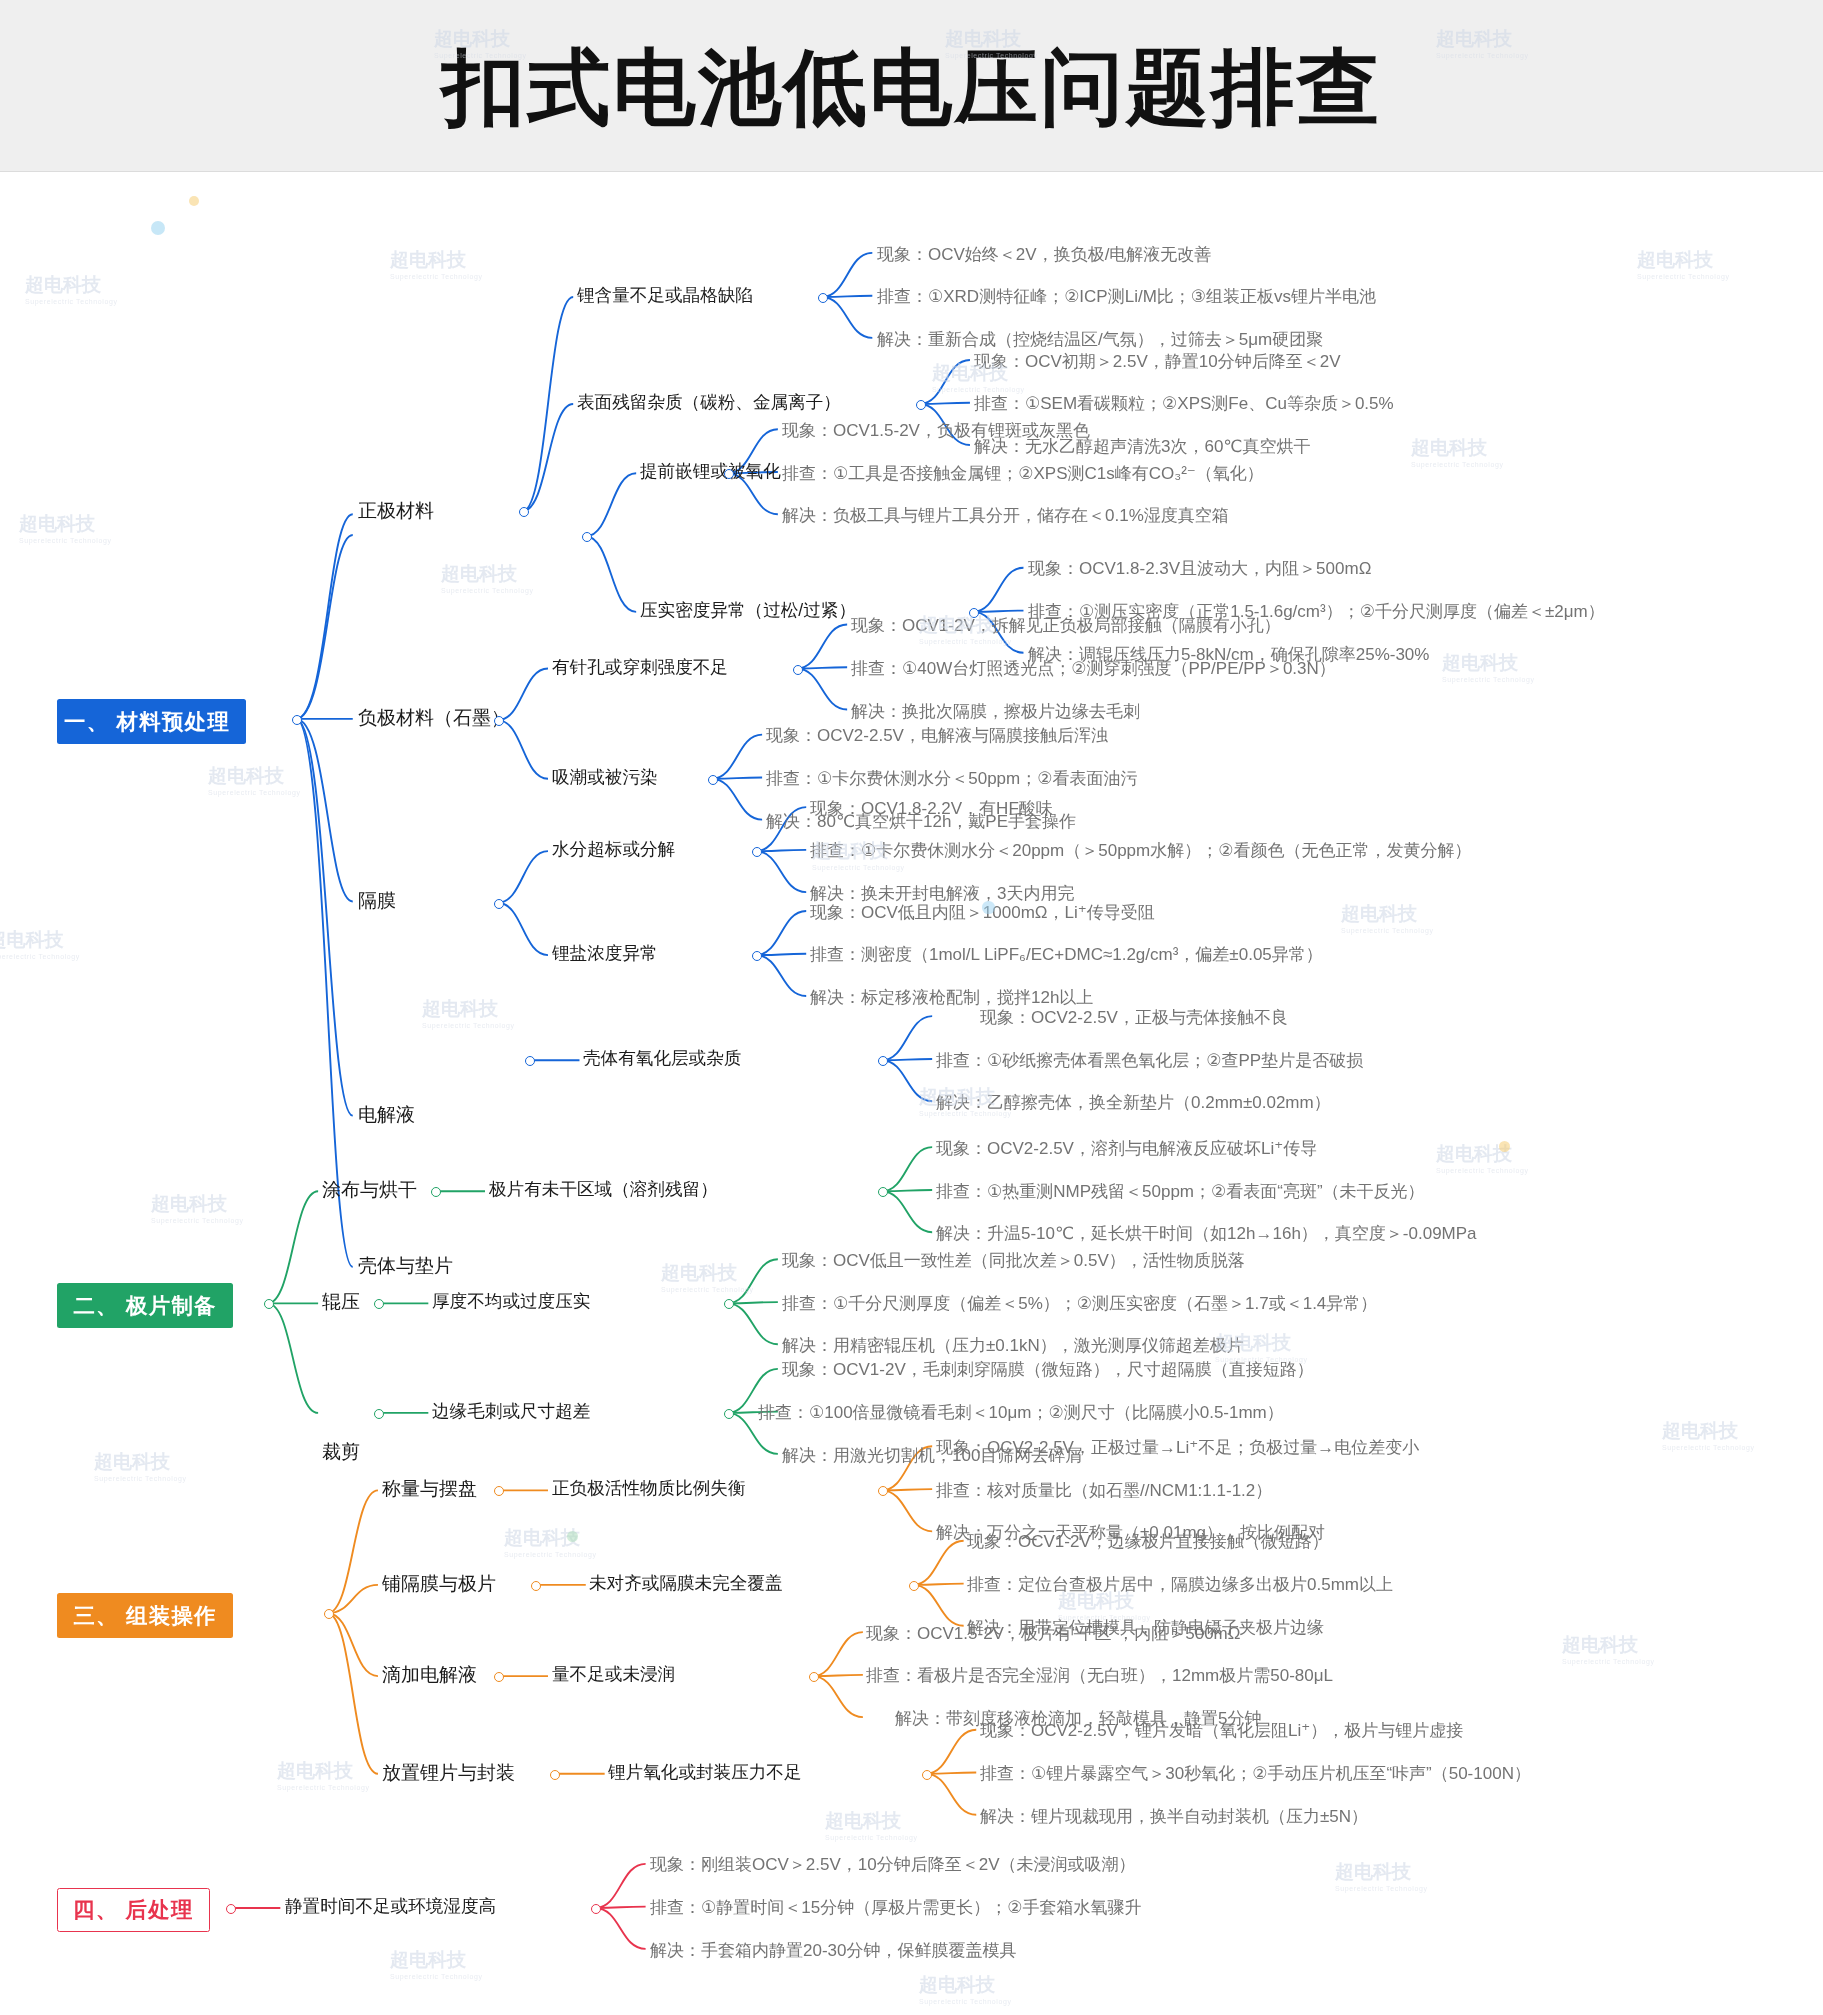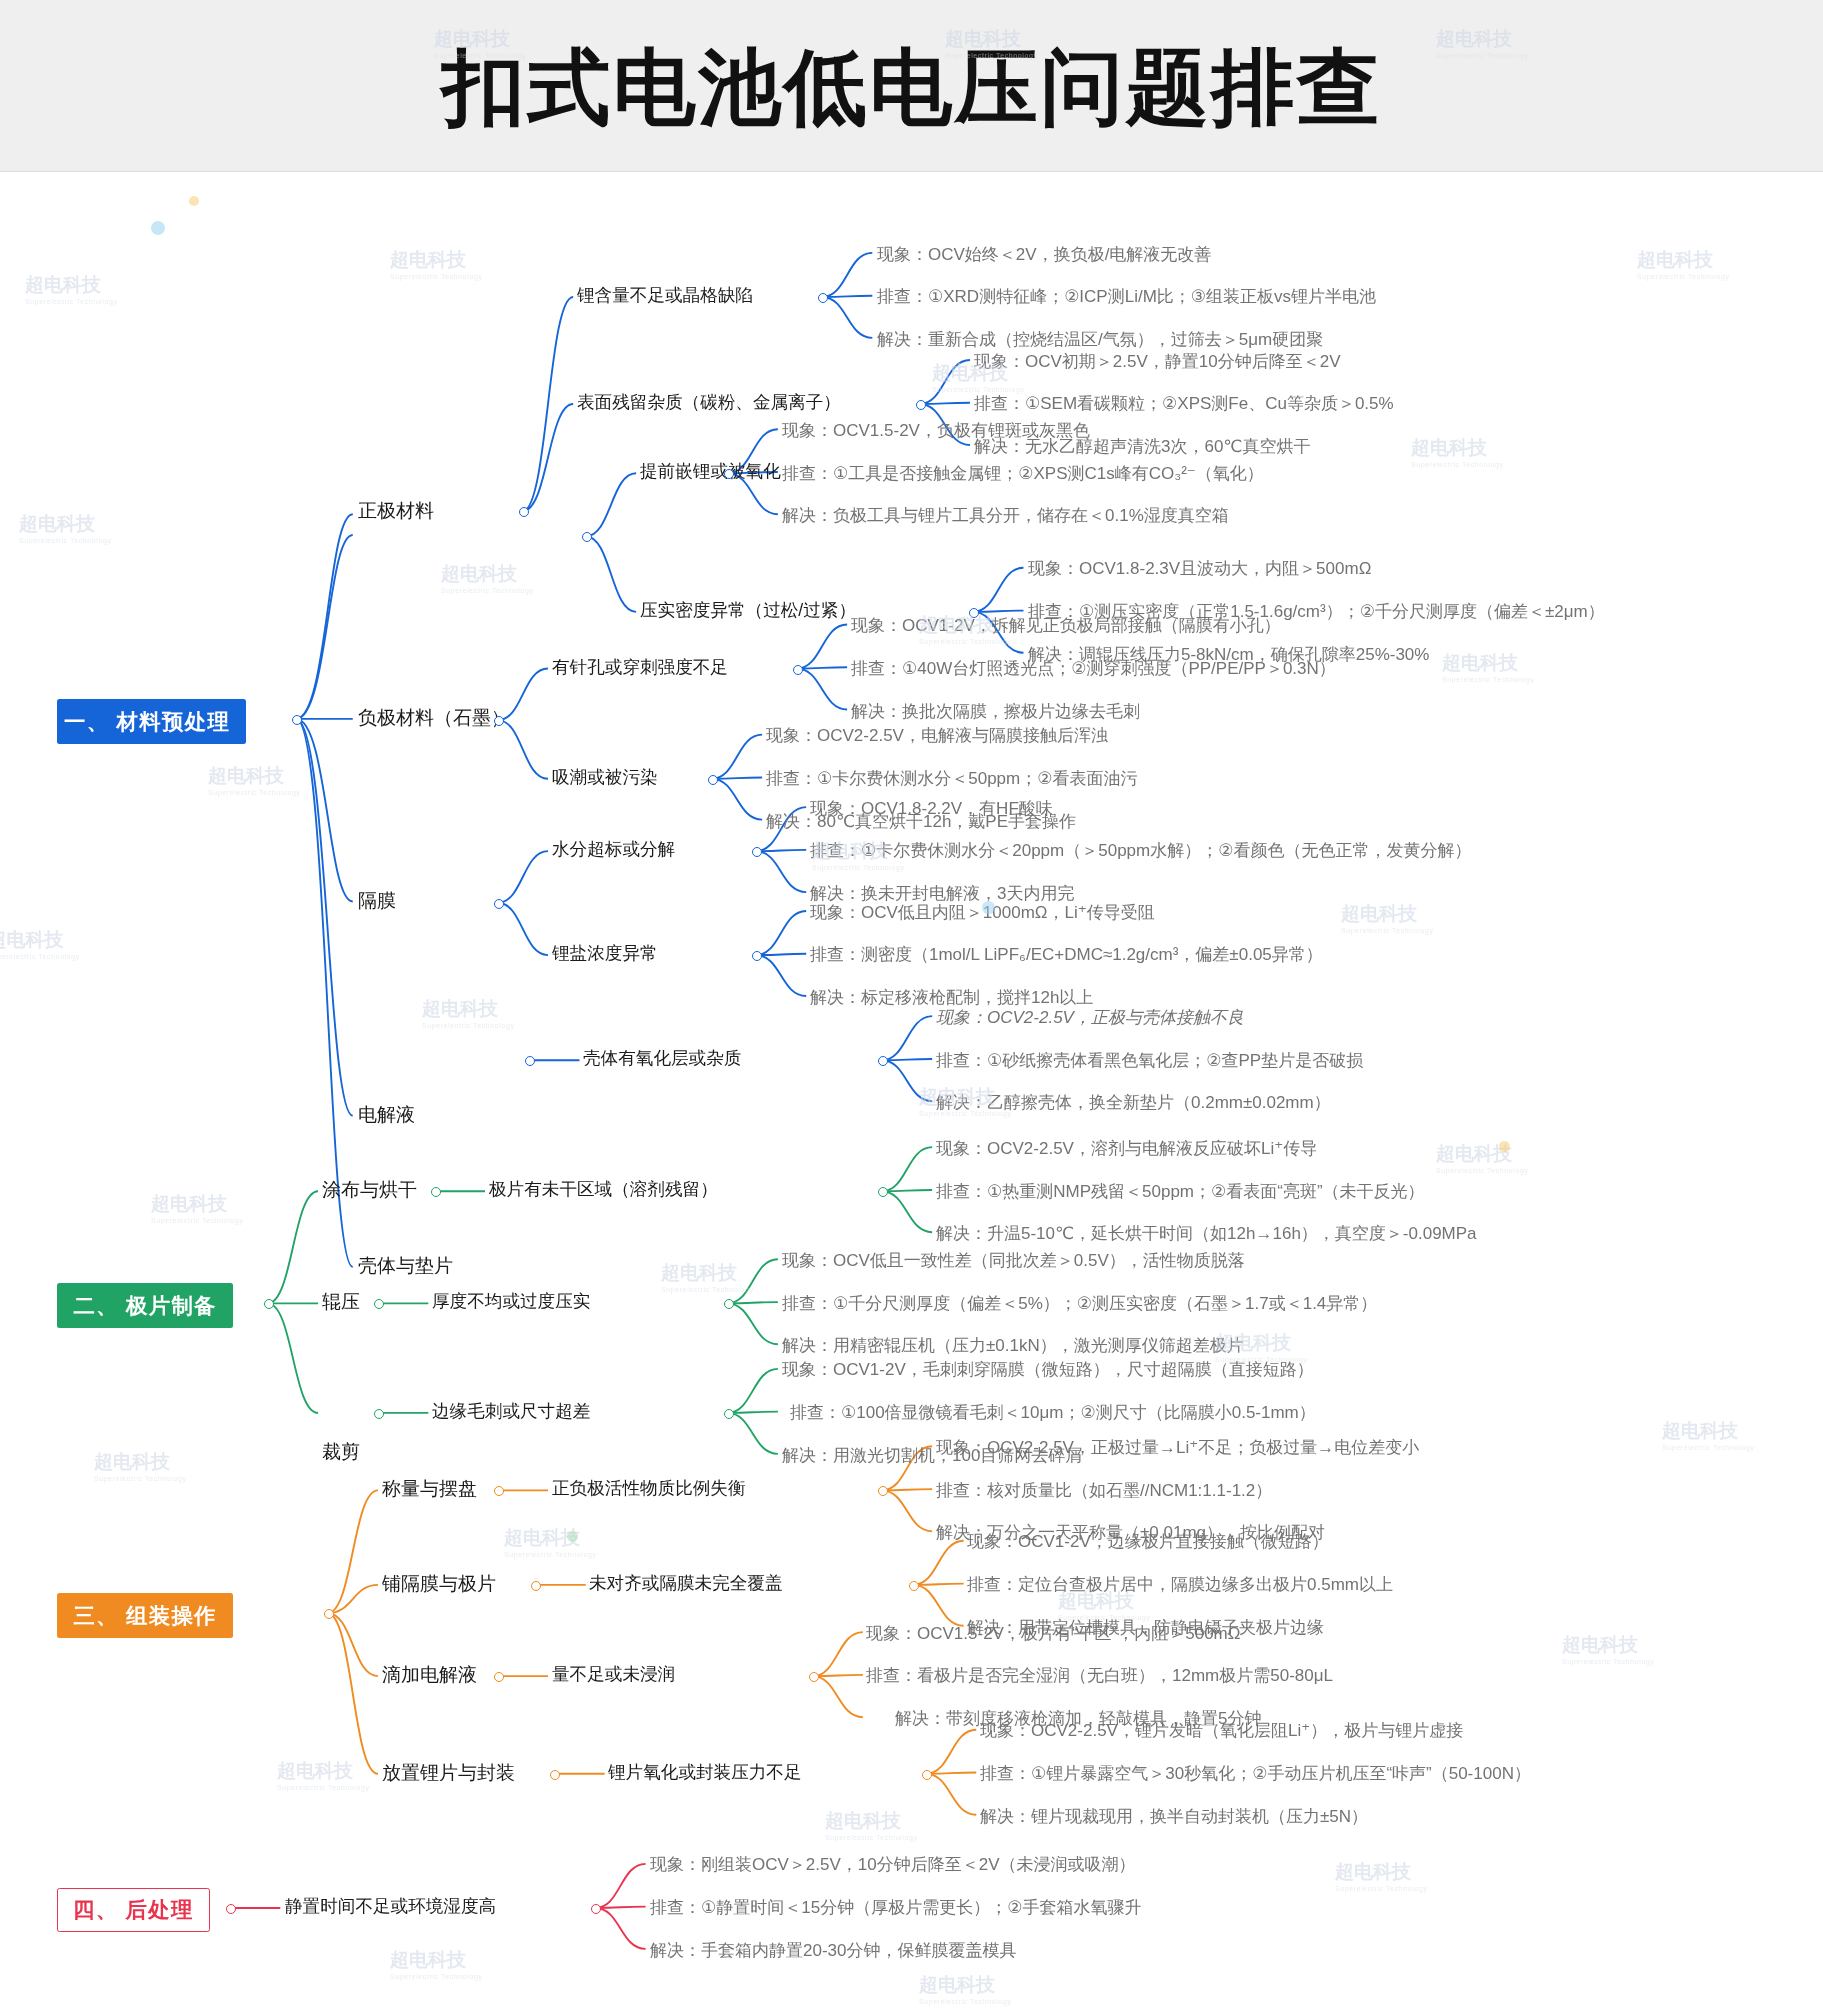--- a/index.html
+++ b/index.html
@@ -264,21 +264,21 @@
   <div class="det" style="left:810px;top:710px;">解决：换未开封电解液，3天内用完</div>
 
   <div class="leafgrp" style="left:552px;top:770px;">锂盐浓度异常</div>
   <div class="dot b" style="left:752px;top:780px;"></div>
   <div class="det" style="left:810px;top:729px;">现象：OCV低且内阻＞1000mΩ，Li⁺传导受阻</div>
   <div class="det" style="left:810px;top:771px;">排查：测密度（1mol/L LiPF₆/EC+DMC≈1.2g/cm³，偏差±0.05异常）</div>
   <div class="det" style="left:810px;top:814px;">解决：标定移液枪配制，搅拌12h以上</div>
 
   <div class="leafgrp" style="left:583px;top:875px;">壳体有氧化层或杂质</div>
   <div class="dot b" style="left:878px;top:885px;"></div>
-  <div class="det" style="left:936px;top:834px;font-style:italic;">现象：OCV2-2.5V，正极与壳体接触不良</div>
+  <div class="det" style="left:980px;top:834px;">现象：OCV2-2.5V，正极与壳体接触不良</div>
   <div class="det" style="left:936px;top:877px;">排查：①砂纸擦壳体看黑色氧化层；②查PP垫片是否破损</div>
   <div class="det" style="left:936px;top:919px;">解决：乙醇擦壳体，换全新垫片（0.2mm±0.02mm）</div>
 
   <div class="root r2" style="left:57px;top:1112px;">二、 极片制备</div>
   <div class="dot g" style="left:264px;top:1128px;"></div>
 
   <div class="mid" style="left:322px;top:1006px;">涂布与烘干</div>
   <div class="dot g" style="left:431px;top:1016px;"></div>
   <div class="leafgrp" style="left:489px;top:1006px;">极片有未干区域（溶剂残留）</div>
   <div class="dot g" style="left:878px;top:1016px;"></div>
@@ -292,21 +292,21 @@
   <div class="dot g" style="left:724px;top:1128px;"></div>
   <div class="det" style="left:782px;top:1077px;">现象：OCV低且一致性差（同批次差＞0.5V），活性物质脱落</div>
   <div class="det" style="left:782px;top:1120px;">排查：①千分尺测厚度（偏差＜5%）；②测压实密度（石墨＞1.7或＜1.4异常）</div>
   <div class="det" style="left:782px;top:1162px;">解决：用精密辊压机（压力±0.1kN），激光测厚仪筛超差极片</div>
 
   <div class="mid" style="left:322px;top:1268px;">裁剪</div>
   <div class="dot g" style="left:374px;top:1238px;"></div>
   <div class="leafgrp" style="left:432px;top:1228px;">边缘毛刺或尺寸超差</div>
   <div class="dot g" style="left:724px;top:1238px;"></div>
   <div class="det" style="left:782px;top:1186px;">现象：OCV1-2V，毛刺刺穿隔膜（微短路），尺寸超隔膜（直接短路）</div>
-  <div class="det" style="left:790px;top:1229px;">排查：①100倍显微镜看毛刺＜10μm；②测尺寸（比隔膜小0.5-1mm）</div>
+  <div class="det" style="left:758px;top:1229px;">排查：①100倍显微镜看毛刺＜10μm；②测尺寸（比隔膜小0.5-1mm）</div>
   <div class="det" style="left:782px;top:1272px;">解决：用激光切割机，100目筛网去碎屑</div>
 
   <div class="root r3" style="left:57px;top:1422px;">三、 组装操作</div>
   <div class="dot o" style="left:324px;top:1438px;"></div>
 
   <div class="mid" style="left:382px;top:1305px;">称量与摆盘</div>
   <div class="dot o" style="left:494px;top:1315px;"></div>
   <div class="leafgrp" style="left:552px;top:1305px;">正负极活性物质比例失衡</div>
   <div class="dot o" style="left:878px;top:1315px;"></div>
   <div class="det" style="left:936px;top:1264px;">现象：OCV2-2.5V，正极过量→Li⁺不足；负极过量→电位差变小</div>

